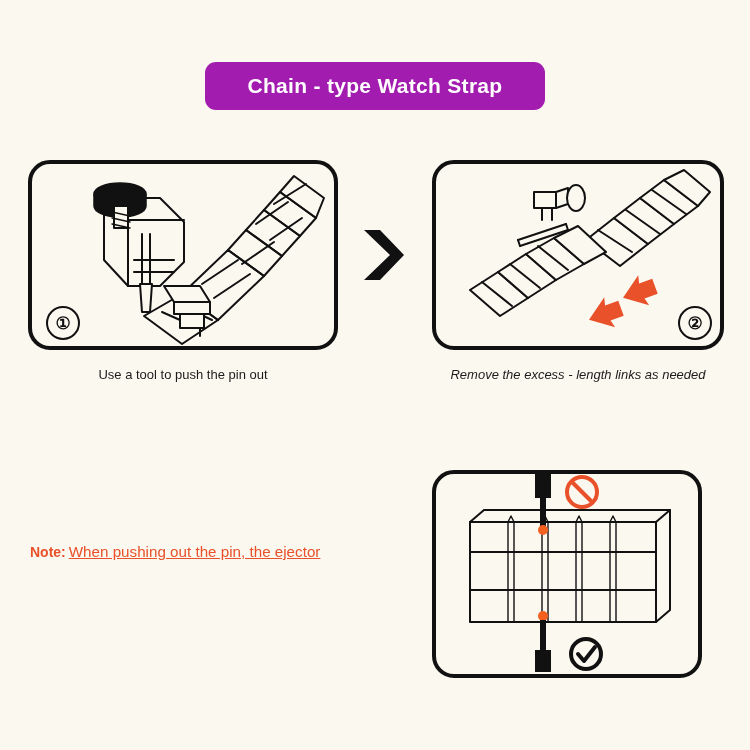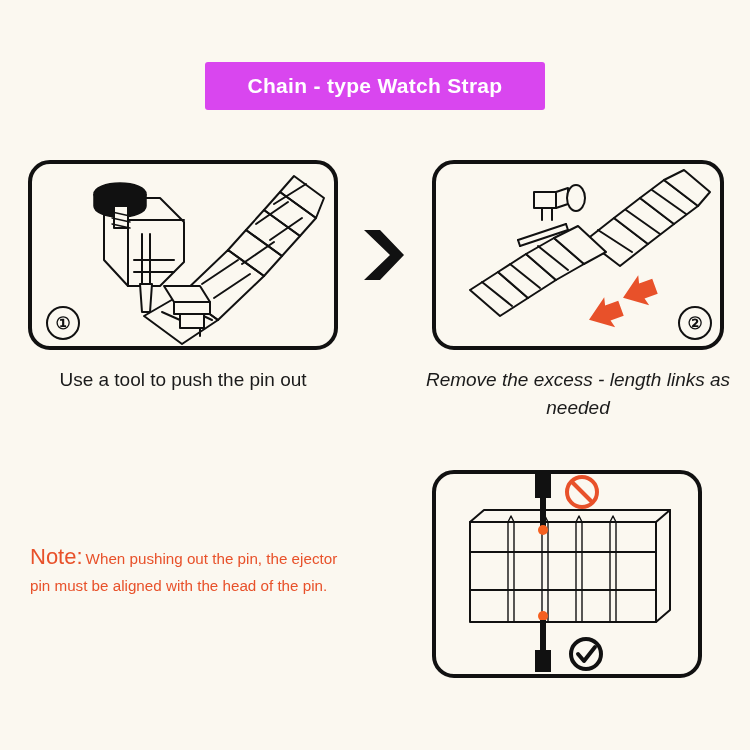--- a/index.html
+++ b/index.html
@@ -14,22 +14,22 @@
     position: relative;
     overflow: hidden;
   }
 
   .title-banner {
     position: absolute;
     left: 205px;
     top: 62px;
     width: 340px;
     height: 48px;
-    background: #d946ef;
-    border-radius: 3px;
+    background: #a21caf;
+    border-radius: 11px;
     display: flex;
     align-items: center;
     justify-content: center;
   }
   .title-banner span {
     color: #ffffff;
     font-size: 21px;
     font-weight: bold;
     letter-spacing: 0.3px;
     white-space: nowrap;
@@ -59,21 +59,21 @@
     font-weight: bold;
     color: #111111;
     background: #fbf8f0;
   }
   #badge-1 { left: 46px;  top: 306px; }
   #badge-2 { left: 678px; top: 306px; }
 
   .caption {
     position: absolute;
     text-align: center;
-    font-size: 19px;
+    font-size: 13px;
     color: #1b1b1b;
     line-height: 1.45;
   }
   #caption-1 { left: 28px;  top: 366px; width: 310px; }
   #caption-2 { left: 424px; top: 366px; width: 308px; font-style: italic; }
 
   .arrow-next {
     position: absolute;
     left: 360px;
     top: 228px;
@@ -86,26 +86,26 @@
     left: 30px;
     top: 540px;
     width: 380px;
   }
   .note-line {
     font-size: 15.2px;
     color: #e8512a;
     line-height: 1.55;
   }
   .note-lead {
-    font-size: 22px;
-    font-weight: normal;
+    font-size: 14px;
+    font-weight: bold;
     color: #e8512a;
     margin-right: 3px;
   }
-  .note-body { color: #e8512a; }
+  .note-body { color: #e8512a; text-decoration: underline; }
 
   svg { display: block; }
   .ink { fill: none; stroke: #111111; stroke-width: 2; stroke-linejoin: round; stroke-linecap: round; }
   .ink-thin { fill: none; stroke: #111111; stroke-width: 1.4; stroke-linejoin: round; stroke-linecap: round; }
   .ink-fill-white { fill: #fbf8f0; stroke: #111111; stroke-width: 2; stroke-linejoin: round; }
   .ink-fill-black { fill: #111111; stroke: #111111; stroke-width: 1.5; }
   .red-arrow { fill: #e8512a; }
 </style>
 </head>
 <body>
@@ -225,21 +225,20 @@
     </g>
   </svg>
 </div>
 <div class="step-badge" id="badge-2">②</div>
 <div class="caption" id="caption-2">Remove the excess - length links as needed</div>
 
 <div class="note-block">
   <div class="note-line">
     <span class="note-lead">Note:</span><span class="note-body">When pushing out the pin, the ejector</span>
   </div>
-  <div class="note-line note-body">pin must be aligned with the head of the pin.</div>
 </div>
 
 <div class="panel" id="panel-3">
   <svg width="262" height="200" viewBox="0 0 262 200">
 
     <g class="ink">
       <rect x="34" y="48" width="186" height="100" fill="#fbf8f0"></rect>
       <path d="M34 48 L48 36 L234 36 L220 48"></path>
       <path d="M234 36 L234 136 L220 148"></path>
       <path d="M34 78 L220 78"></path>

